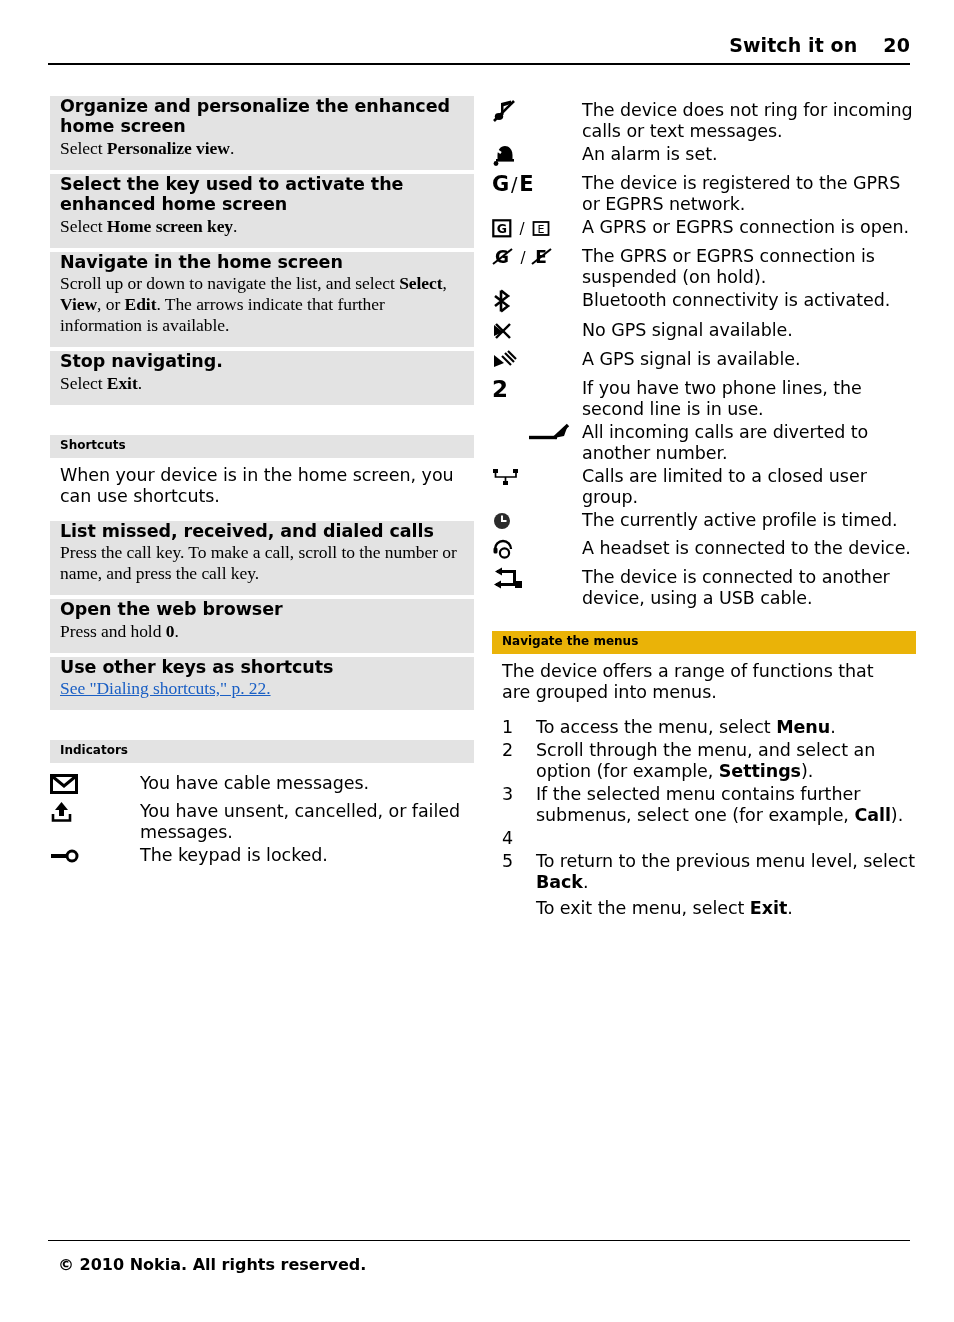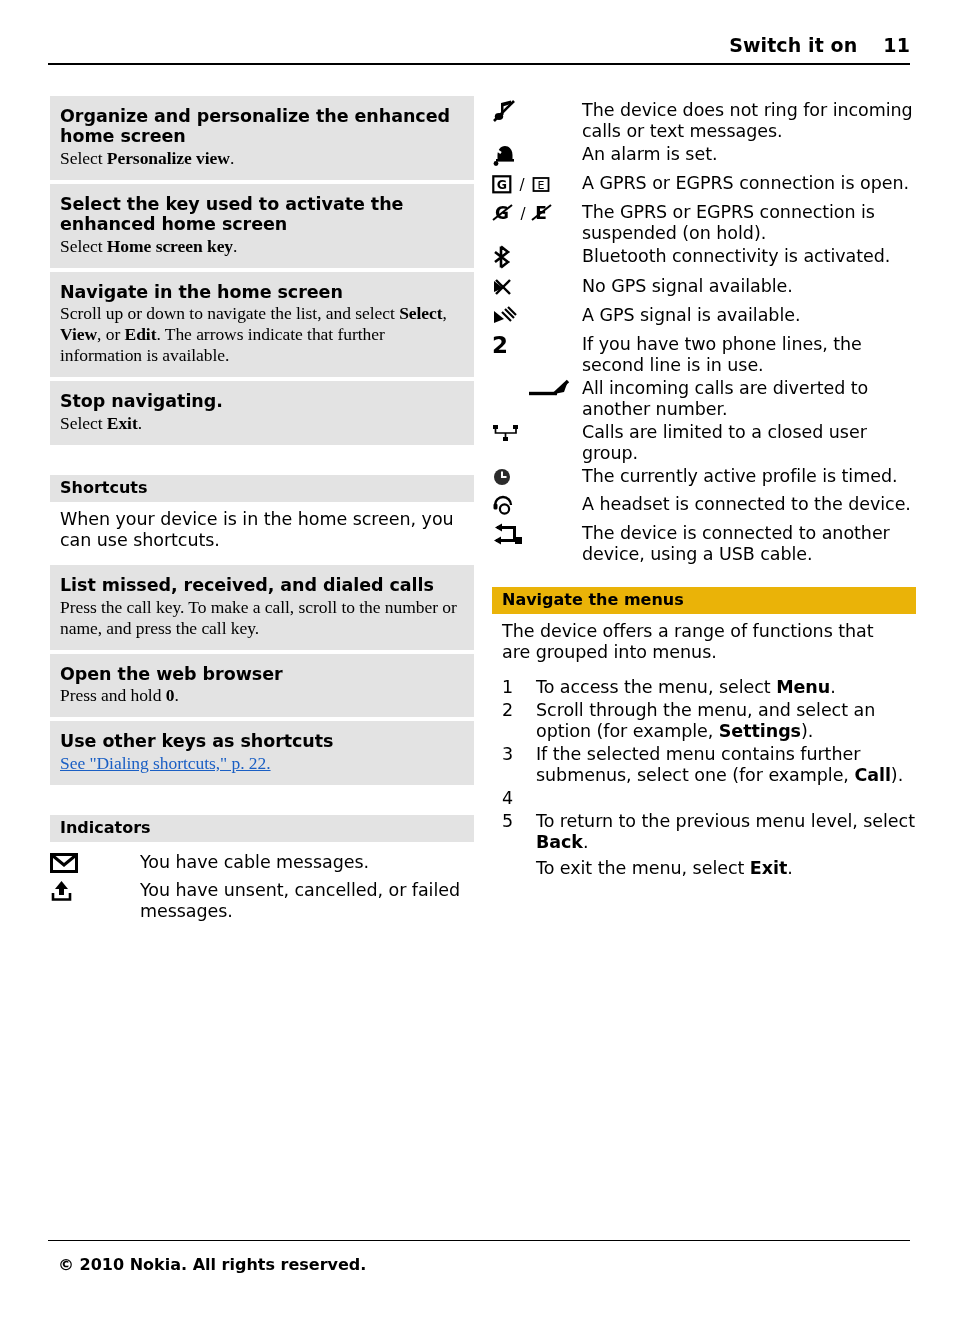--- a/index.html
+++ b/index.html
@@ -56,21 +56,21 @@
   .col-right {
     position: absolute;
     left: 492px;
     top: 100px;
     width: 424px;
   }
 
   
   .block {
     background: #e3e3e3;
-    padding: 10px 10px 11px 10px;
+    padding: 0 10px 11px 10px;
     margin-bottom: 4px;
   }
 
   .block h3 {
     margin: 0 0 1px 0;
     font-size: 17.5px;
     font-weight: bold;
     line-height: 1.17;
     letter-spacing: -.05px;
   }
@@ -79,21 +79,21 @@
     font-size: 17.5px;
     line-height: 1.2;
     letter-spacing: -.05px;
     font-family: Liberation Serif, serif;
   }
   b { font-weight: bold; }
 
   
   .sec-bar {
     background: #e3e3e3;
-    font-size: 16px;
+    font-size: 12px;
     font-weight: bold;
     padding: 4px 10px 5px 10px;
     line-height: 1.15;
   }
   .sec-bar.dark { background: #eab308; }
 
   .sec-body {
     padding: 7px 10px 0 10px;
     font-size: 17.5px;
     line-height: 1.2;
@@ -191,21 +191,21 @@
     font-weight: bold;
   }
 </style>
 </head>
 <body>
 
 <div class="page">
 
   <div class="header">
     <span class="header-title">Switch it on</span>
-    <span>11</span>
+    <span>20</span>
   </div>
   <div class="header-rule"></div>
 
   <div class="col-left">
 
     <div class="block">
       <h3>Organize and personalize the enhanced home screen</h3>
       <p><span>Select </span><b>Personalize view</b><span>.</span></p>
     </div>
 
@@ -269,20 +269,31 @@
         <tr>
           <td class="ind-icon">
             <span class="icon-wrap">
               <svg width="24" height="22" viewBox="0 0 24 22" aria-hidden="true">
                 <path d="M11.5 1 L18 9 L14 9 L14 15 L9 15 L9 9 L5 9 Z" fill="#000"></path>
                 <path d="M3 13 L3 19.5 L20 19.5 L20 13" fill="none" stroke="#000" stroke-width="2.6"></path>
               </svg>
             </span>
           </td>
           <td>You have unsent, cancelled, or failed messages.</td>
+        </tr>
+        <tr>
+          <td class="ind-icon">
+            <span class="icon-wrap">
+              <svg width="30" height="14" viewBox="0 0 30 14" aria-hidden="true">
+                <rect x="1" y="5" width="17" height="4" fill="#000"></rect>
+                <circle cx="22" cy="7" r="5" fill="#fff" stroke="#000" stroke-width="3"></circle>
+              </svg>
+            </span>
+          </td>
+          <td>The keypad is locked.</td>
         </tr>
       </tbody>
     </table>
 
   </div>
 
   <div class="col-right">
 
     <table class="ind-table">
       <tbody>
@@ -308,20 +319,28 @@
                 <path d="M13 2 C17.5 2 20.5 6 20.5 11 L20.5 15 L5.5 15 L5.5 11 C5.5 6 8.5 2 13 2 Z" fill="#000"></path>
                 <rect x="4" y="15" width="18" height="2.6" fill="#000"></rect>
                 <circle cx="4" cy="19.5" r="2.4" fill="#000"></circle>
                 <path d="M2 4 L9 9" stroke="#fff" stroke-width="2.4" fill="none"></path>
               </svg>
             </span>
           </td>
           <td>An alarm is set.</td>
         </tr>
 
+        <tr>
+          <td class="ind-icon">
+            <span class="icon-wrap">
+              <span class="gly">G<span style="font-weight:400;font-size:19px;"> / </span>E</span>
+            </span>
+          </td>
+          <td>The device is registered to the GPRS or EGPRS network.</td>
+        </tr>
 
         <tr>
           <td class="ind-icon">
             <span class="icon-wrap">
               <svg width="62" height="22" viewBox="0 0 62 22" aria-hidden="true">
                 <rect x="1.3" y="3.3" width="17" height="16" fill="none" stroke="#000" stroke-width="2.2"></rect>
                 <text x="9.8" y="16" font-family="DejaVu Sans, sans-serif" font-size="12.5" font-weight="bold" text-anchor="middle" fill="#000">G</text>
                 <text x="30" y="17" font-family="DejaVu Sans, sans-serif" font-size="15" text-anchor="middle" fill="#000">/</text>
                 <rect x="41.5" y="5" width="15" height="13" fill="none" stroke="#000" stroke-width="1.8"></rect>
                 <text x="49" y="15.6" font-family="DejaVu Sans, sans-serif" font-size="11" text-anchor="middle" fill="#000">E</text>

